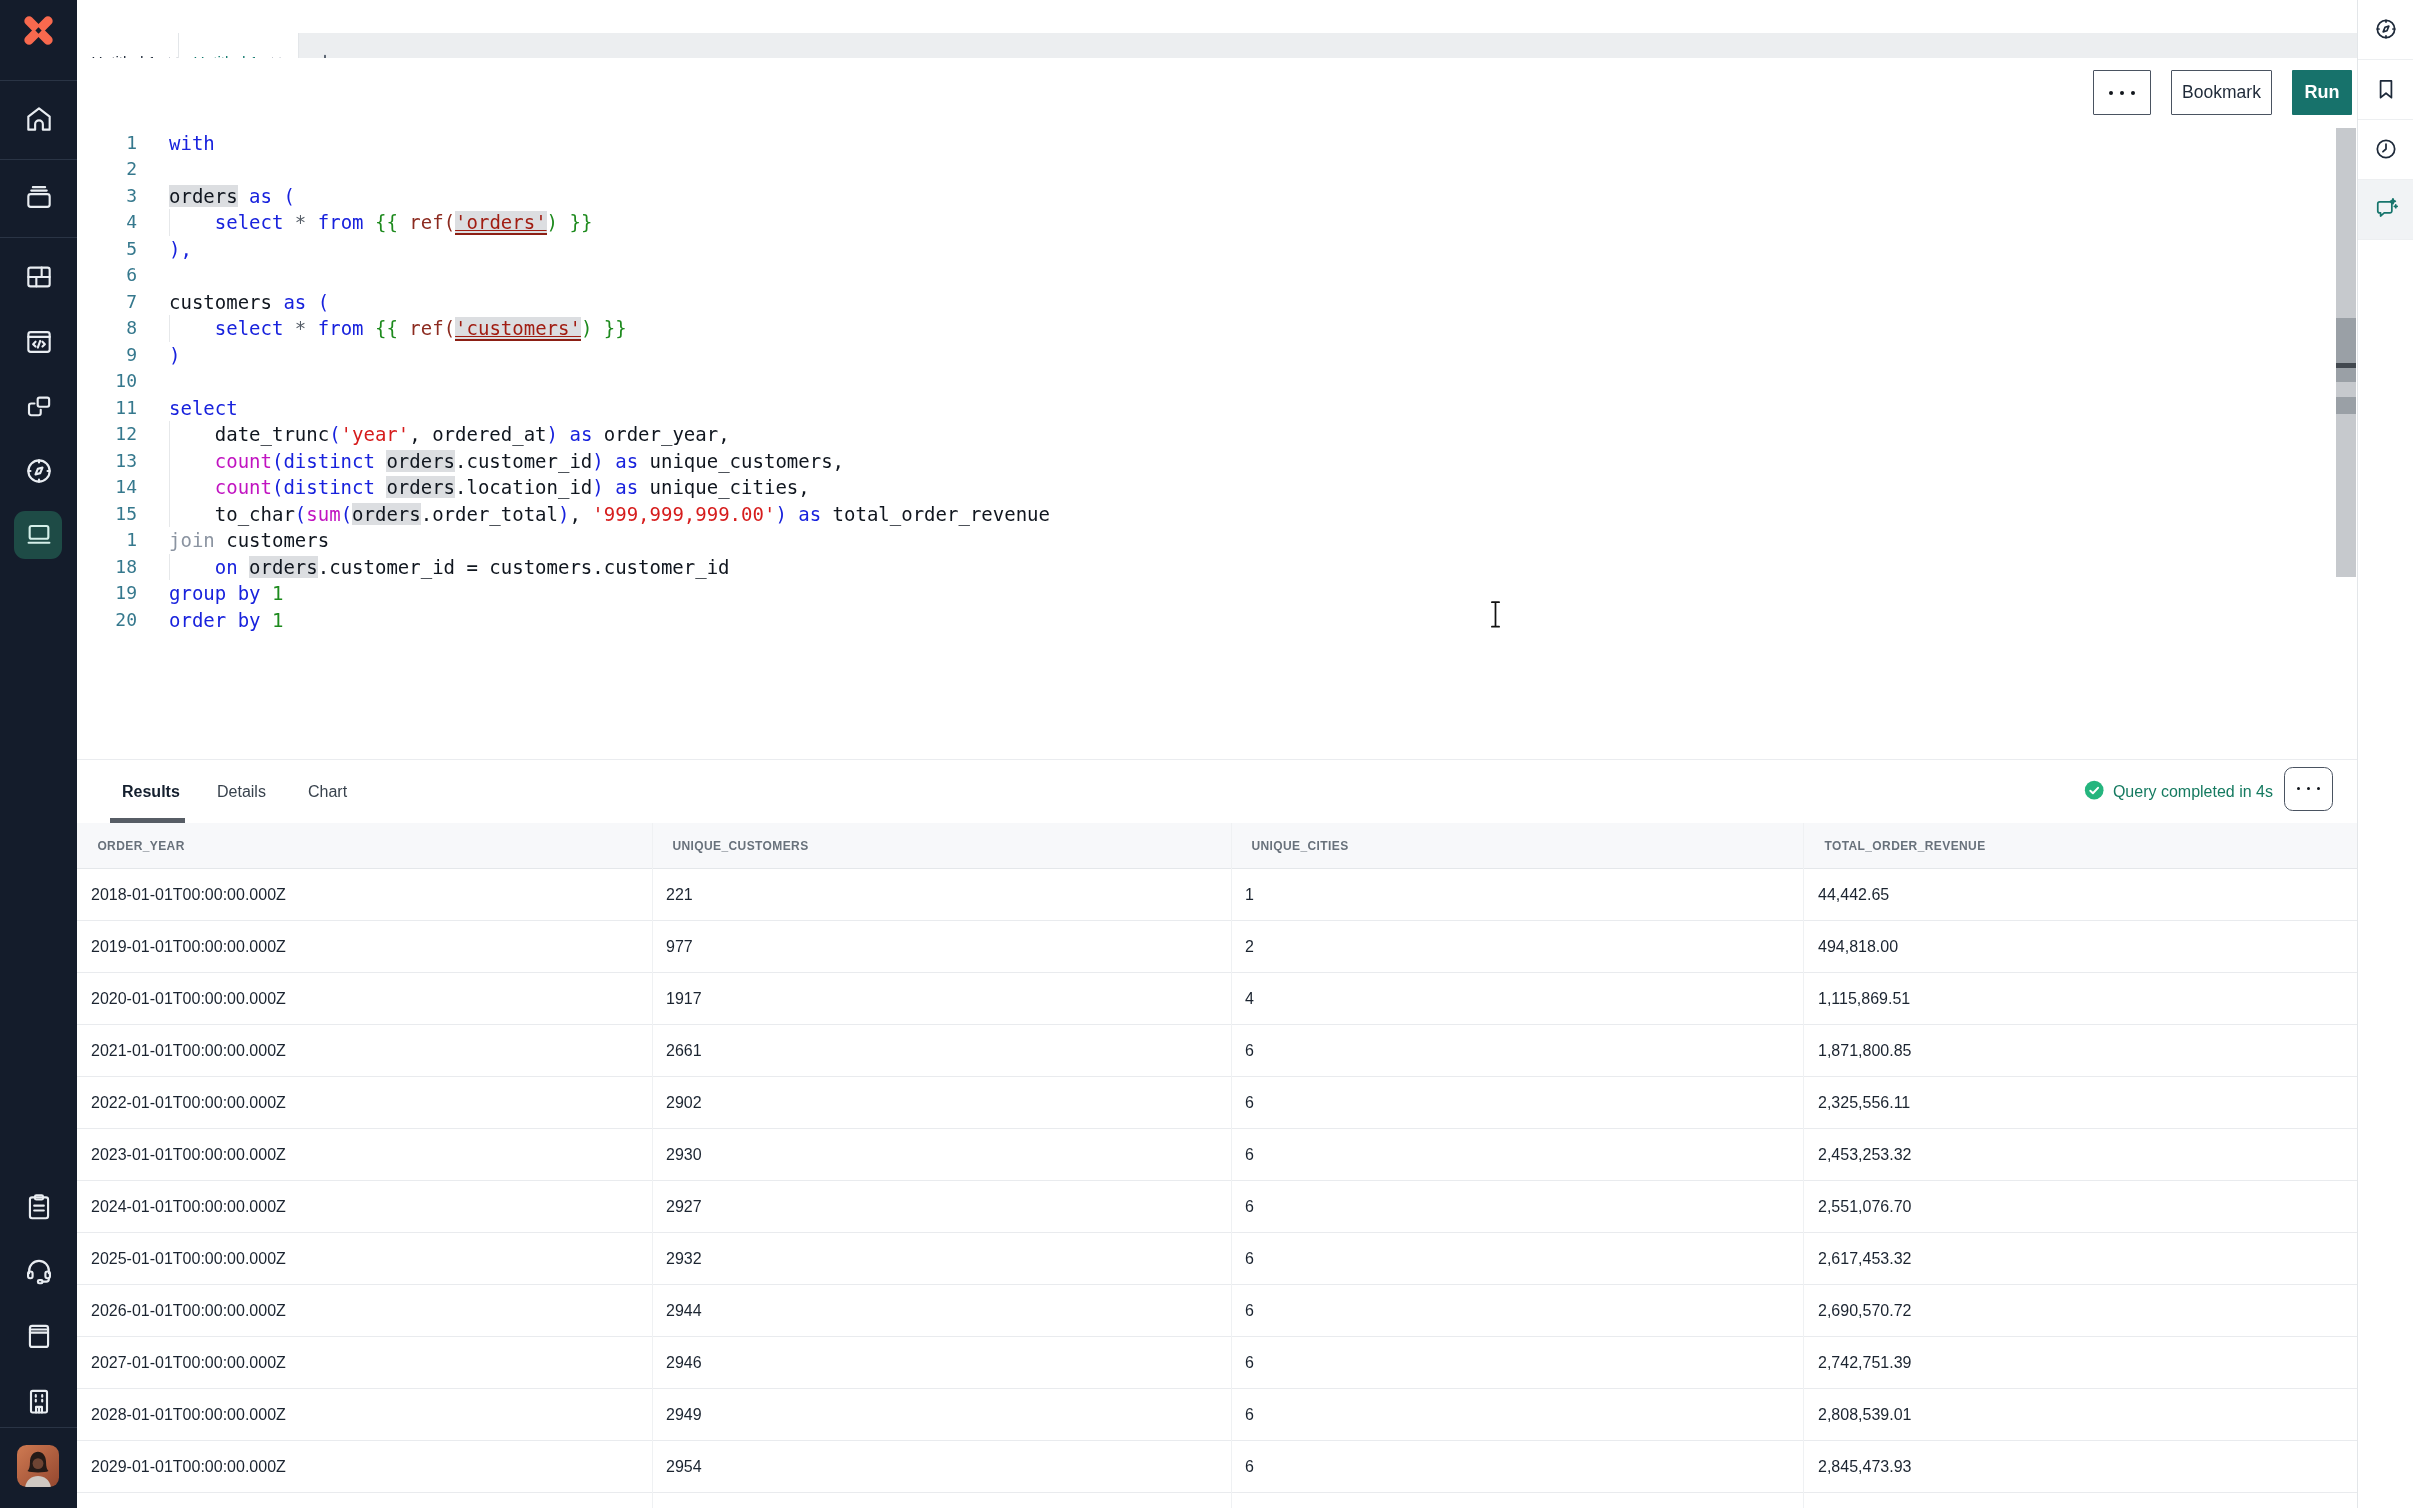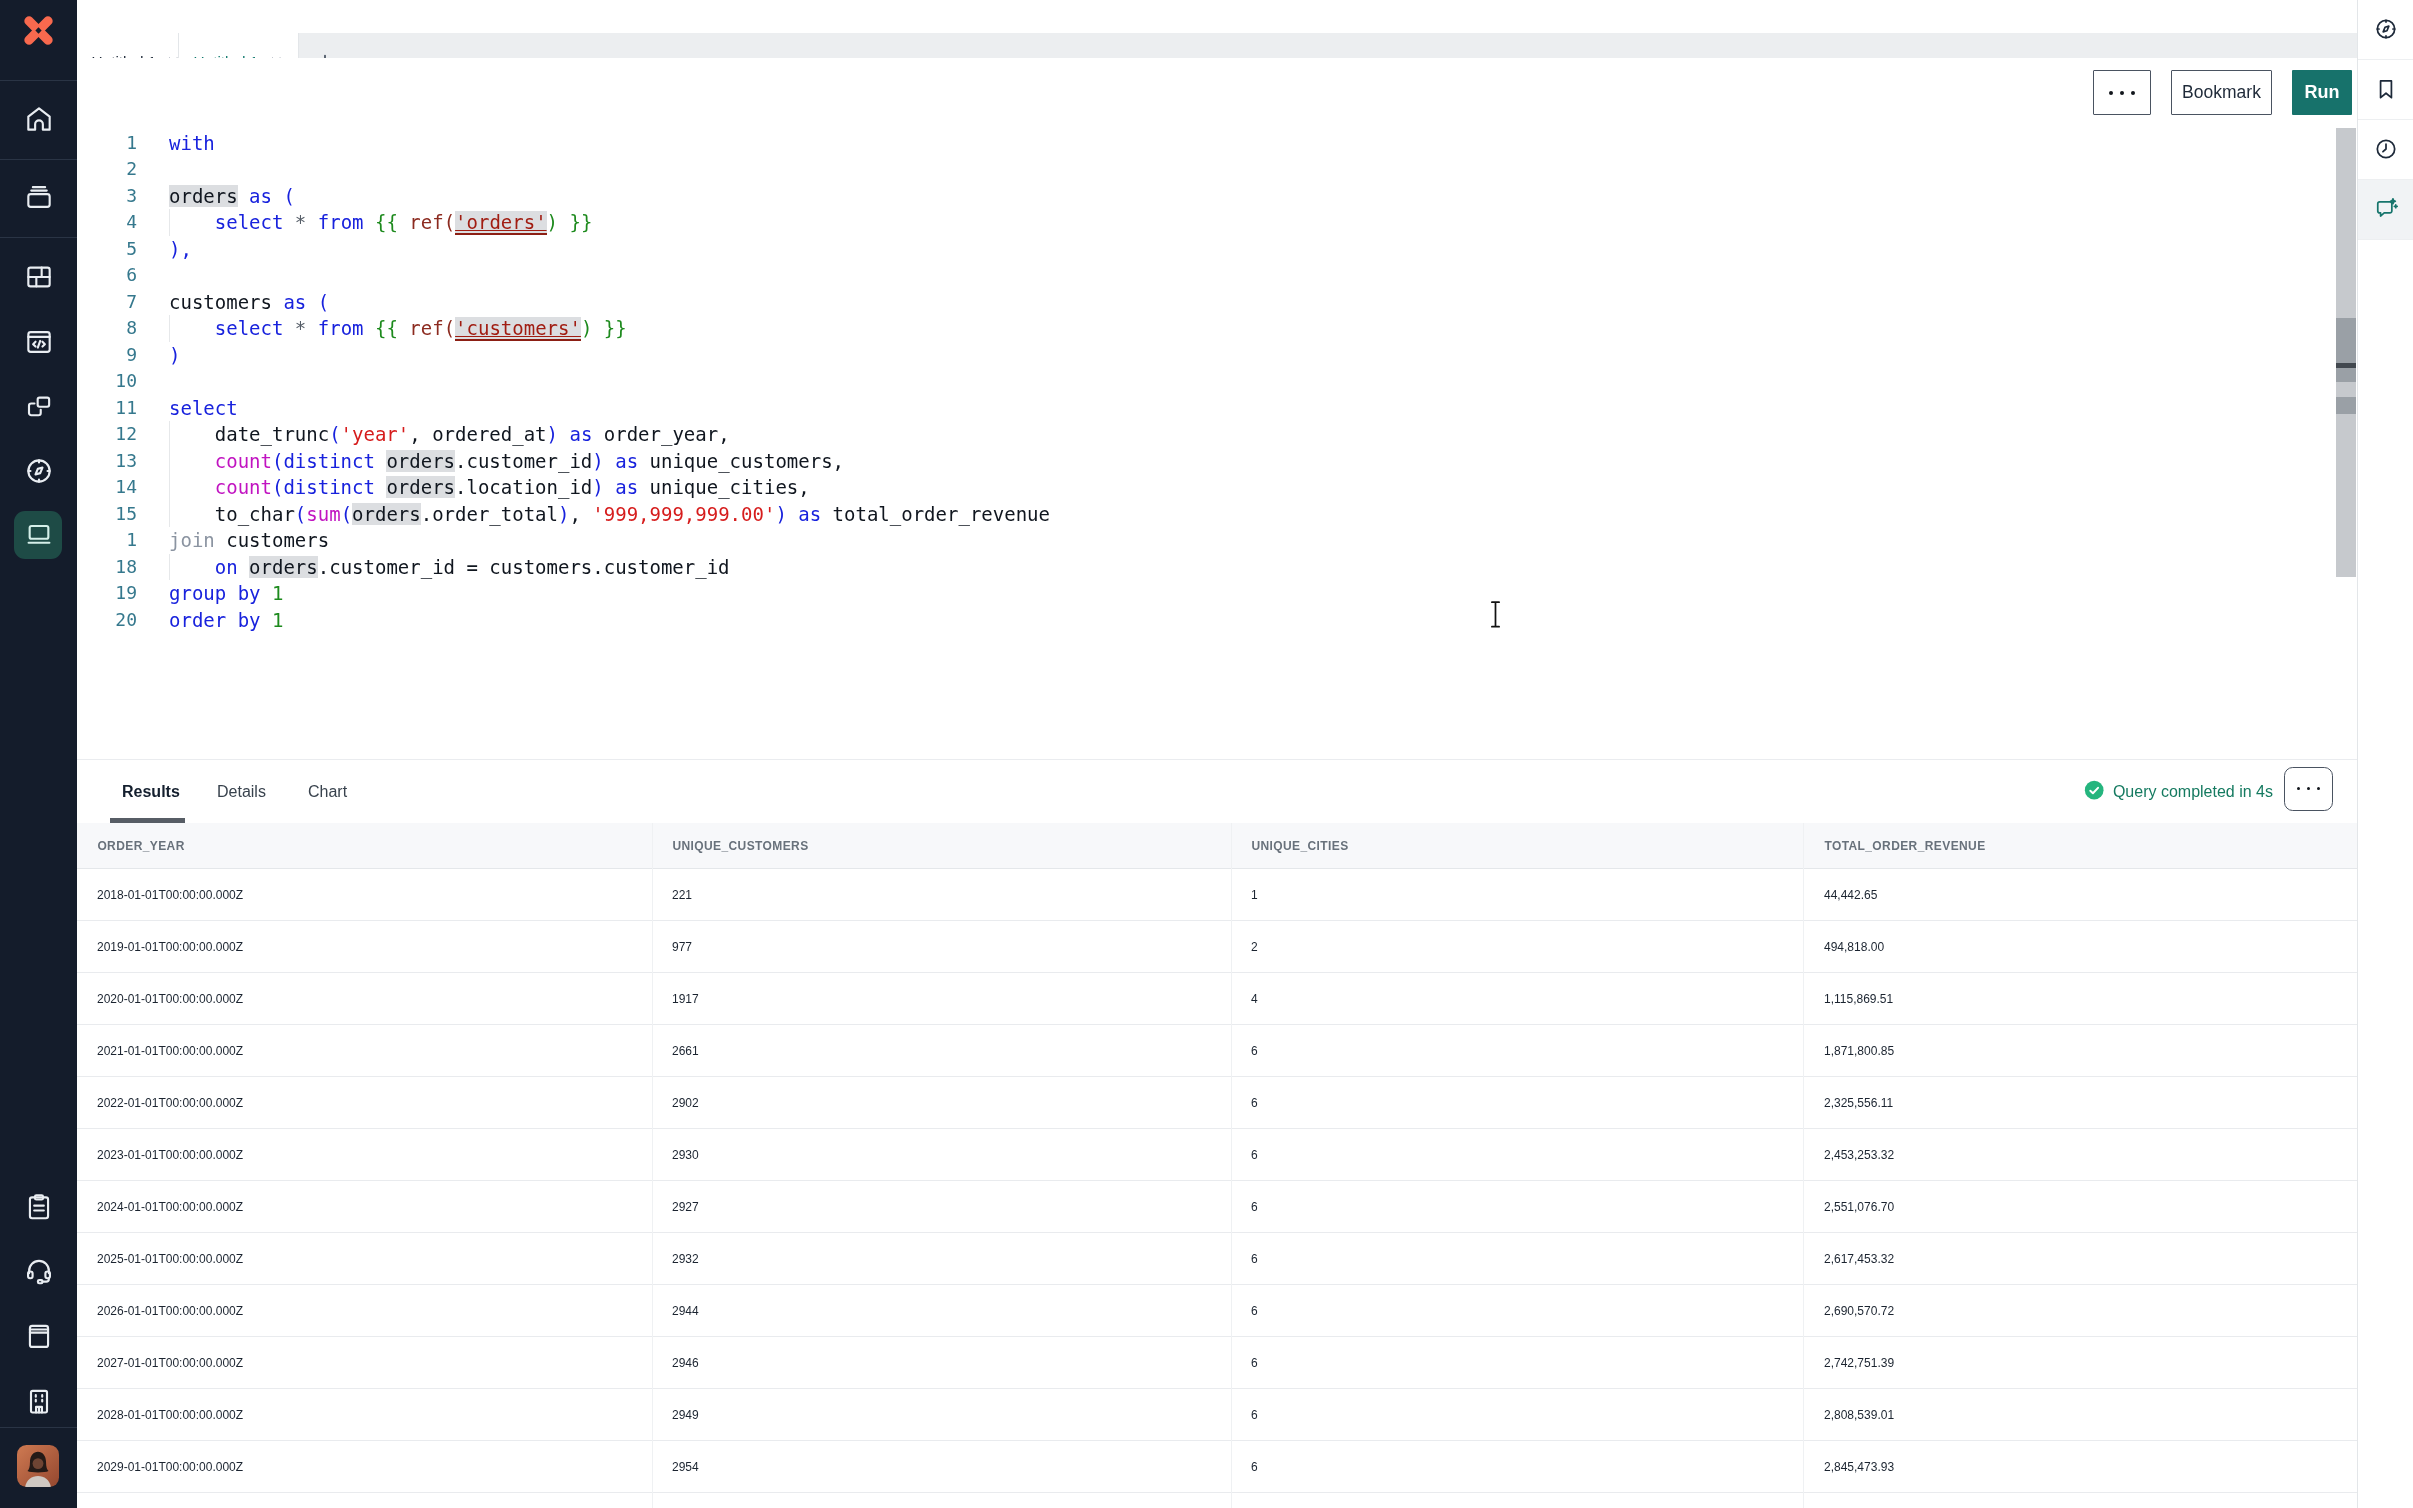--- a/index.html
+++ b/index.html
@@ -76,21 +76,21 @@
   #rtab-underline{position:absolute;left:33px;bottom:0;width:75px;height:5.1px;background:#575d65;}
   #status{position:absolute;right:84px;top:0;height:64px;display:flex;align-items:center;gap:8.7px;color:#157a60;font-size:16px;}
   #status svg{width:20.4px;height:20.4px;}
   #res-more{position:absolute;right:24px;top:6.6px;width:49px;height:44px;border:1.5px solid #4a5361;border-radius:8.7px;box-sizing:border-box;display:flex;align-items:center;justify-content:center;color:#12161c;cursor:pointer;}
   .dots.small i{width:3.6px;height:3.6px;}
   
   #thead{position:absolute;top:823px;left:0;right:0;height:46px;background:#f7f8fa;border-bottom:0.7px solid #e4e7ea;display:grid;grid-template-columns:575px 579px 573px 1fr;align-items:center;box-sizing:border-box;}
   .th{padding-left:20.4px;font-size:12px;font-weight:bold;color:#68717b;letter-spacing:0.4px;}
   #tbody{position:absolute;top:869px;left:0;right:0;bottom:0;overflow:hidden;}
   .tr{display:grid;grid-template-columns:575px 579px 573px 1fr;height:52px;align-items:center;border-bottom:0.7px solid #e9ebee;box-sizing:border-box;}
-  .td{padding-left:20px;font-size:12px;color:#1b2430;white-space:nowrap;}
+  .td{padding-left:14px;font-size:16px;color:#1b2430;white-space:nowrap;}
   .colsep{position:absolute;top:823px;bottom:0;width:0.7px;background:#eff1f3;}
   
   #mouse{position:absolute;left:1412px;top:600px;width:13px;height:29px;pointer-events:none;}
 </style>
 </head>
 <body>
 
 <div id="sidebar-left">
   <div id="sl-logo">
       <svg viewBox="0 0 24 24">

